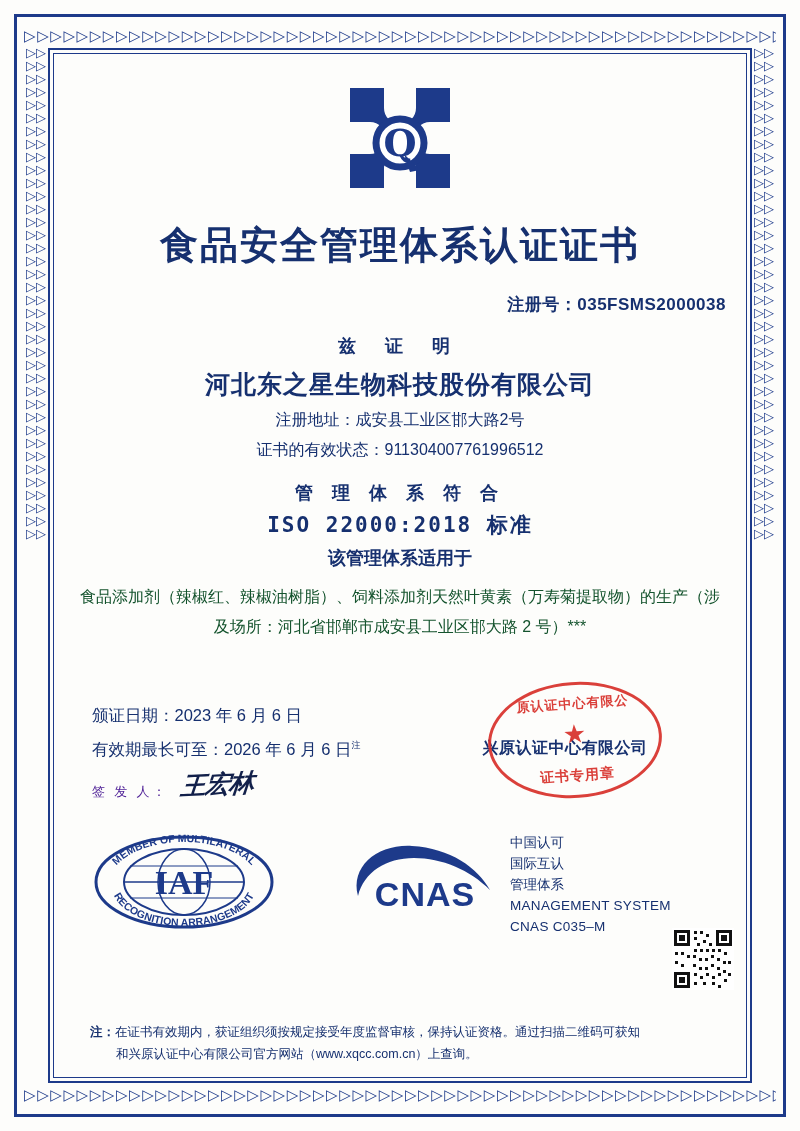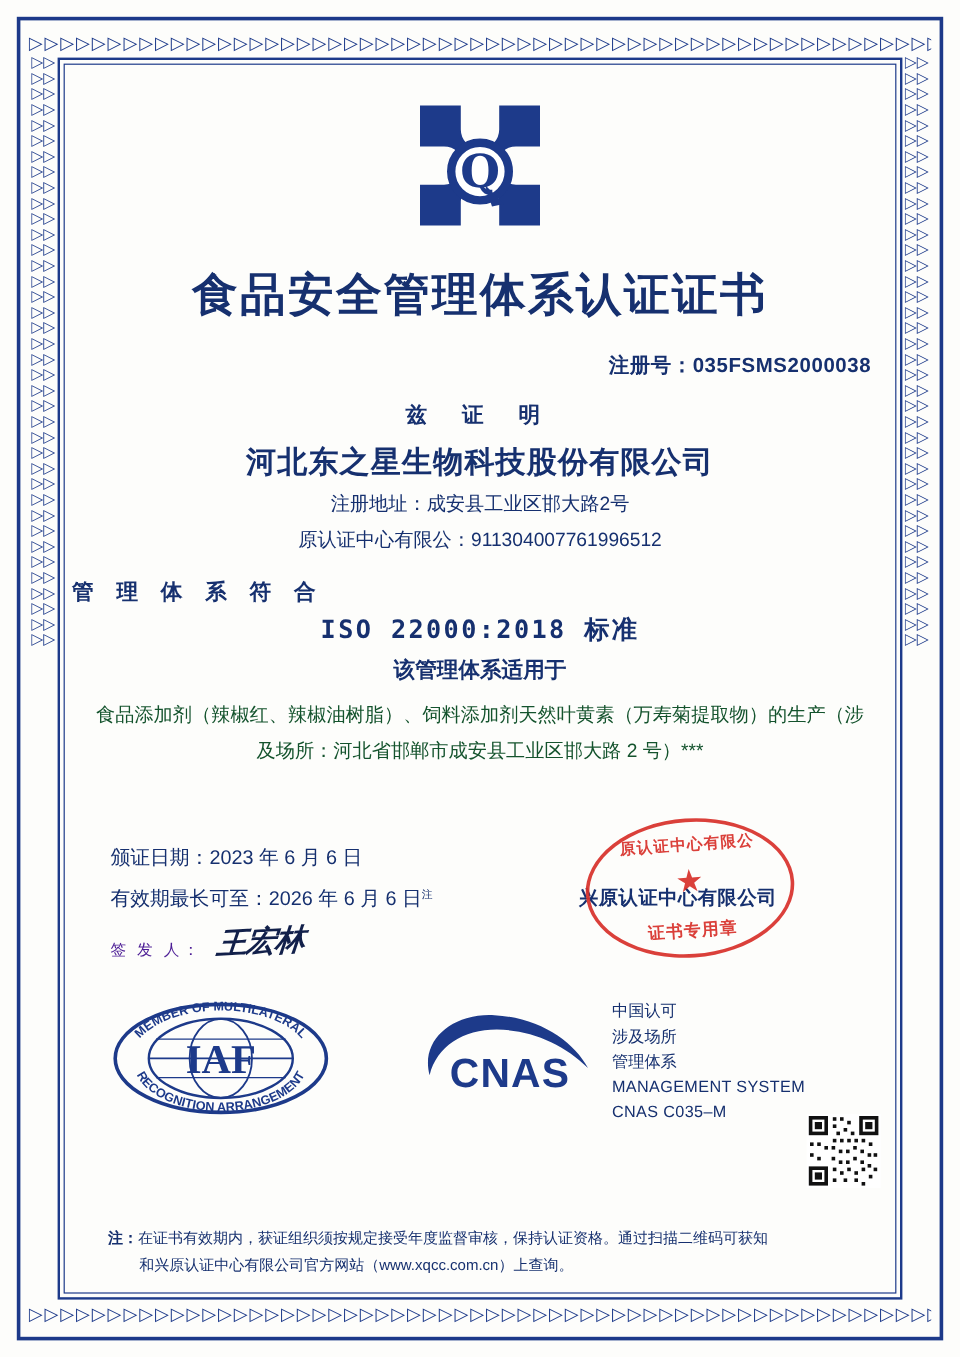--- a/index.html
+++ b/index.html
@@ -118,20 +118,21 @@
     color: #16306f;
   }
   .addr, .credit {
     margin-top: 9px;
     text-align: center;
     font-size: 16px;
     color: #16306f;
   }
   .conform {
     margin-top: 20px;
+    text-align: center;
     font-size: 18px;
     font-weight: bold;
     letter-spacing: 7px;
     color: #16306f;
   }
   .standard {
     margin-top: 6px;
     text-align: center;
     font-size: 21px;
     font-weight: bold;
@@ -338,21 +339,21 @@
 
     <div class="cert-title">食品安全管理体系认证证书</div>
 
     <div class="reg-no">
       <span>注册号：</span><span>035FSMS2000038</span>
     </div>
 
     <div class="hereby">兹 证 明</div>
     <div class="company">河北东之星生物科技股份有限公司</div>
     <div class="addr">注册地址：成安县工业区邯大路2号</div>
-    <div class="credit">原认证中心有限公：911304007761996512</div>
+    <div class="credit">证书的有效状态：911304007761996512</div>
 
     <div class="conform">管 理 体 系 符 合</div>
     <div class="standard">ISO 22000:2018 标准</div>
 
     <div class="scope-head">该管理体系适用于</div>
     <div class="scope-body">食品添加剂（辣椒红、辣椒油树脂）、饲料添加剂天然叶黄素（万寿菊提取物）的生产（涉及场所：河北省邯郸市成安县工业区邯大路 2 号）***</div>
 
     <div class="mid-block">
       <div class="dates">
         <div>颁证日期：2023 年 6 月 6 日</div>
@@ -401,21 +402,21 @@
 
       <div class="cnas-logo">
         <svg width="150" height="82" viewBox="0 0 150 82">
           <path d="M8 56 C0 26 28 4 62 6 C100 8 128 28 140 50 C120 30 92 18 64 18 C36 18 14 32 8 56 Z" fill="#1d3a8a"></path>
           <text x="75" y="66" text-anchor="middle" font-family="Liberation Sans, sans-serif" font-size="34" font-weight="bold" fill="#1d3a8a" letter-spacing="1">CNAS</text>
         </svg>
       </div>
 
       <div class="accred-text">
         <div>中国认可</div>
-        <div>涉及场所</div>
+        <div>国际互认</div>
         <div>管理体系</div>
         <div class="en">MANAGEMENT SYSTEM</div>
         <div class="en">CNAS C035–M</div>
       </div>
 
       <div class="qr">
         <svg width="62" height="62" viewBox="0 0 62 62">
           <rect width="62" height="62" fill="#ffffff"></rect>
           <g fill="#111111">
             <rect x="2" y="2" width="16" height="16"></rect>

